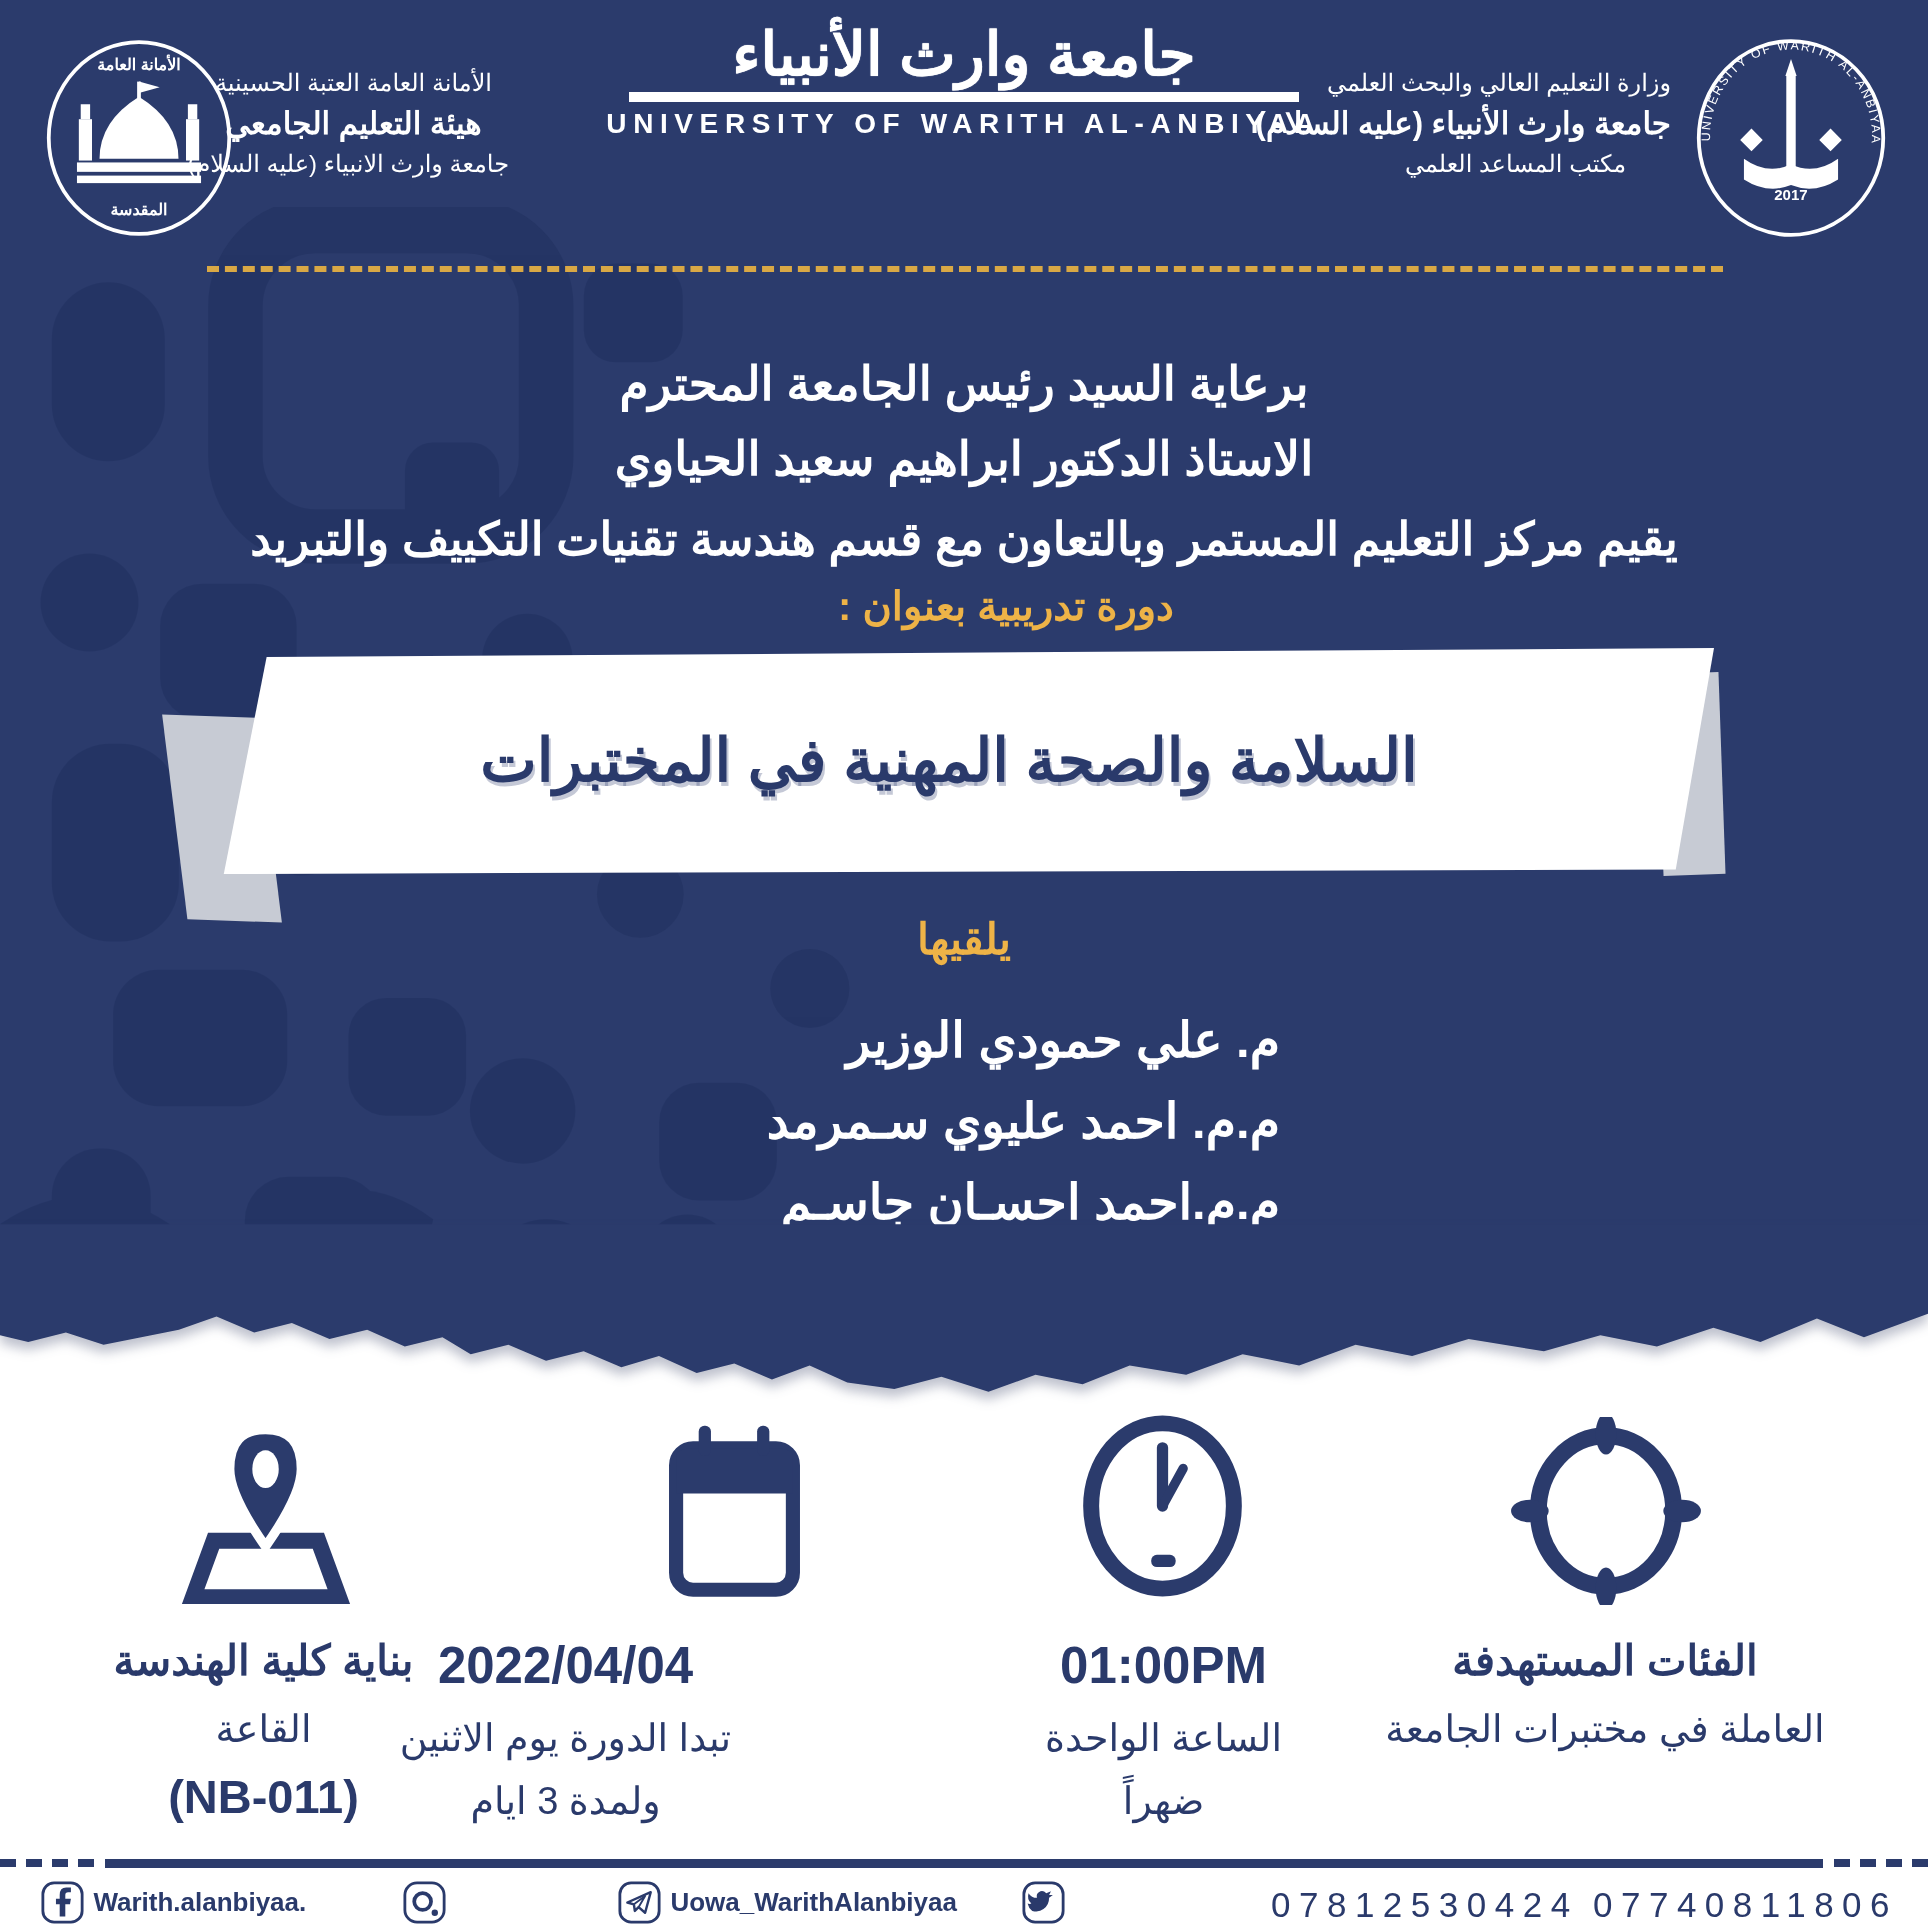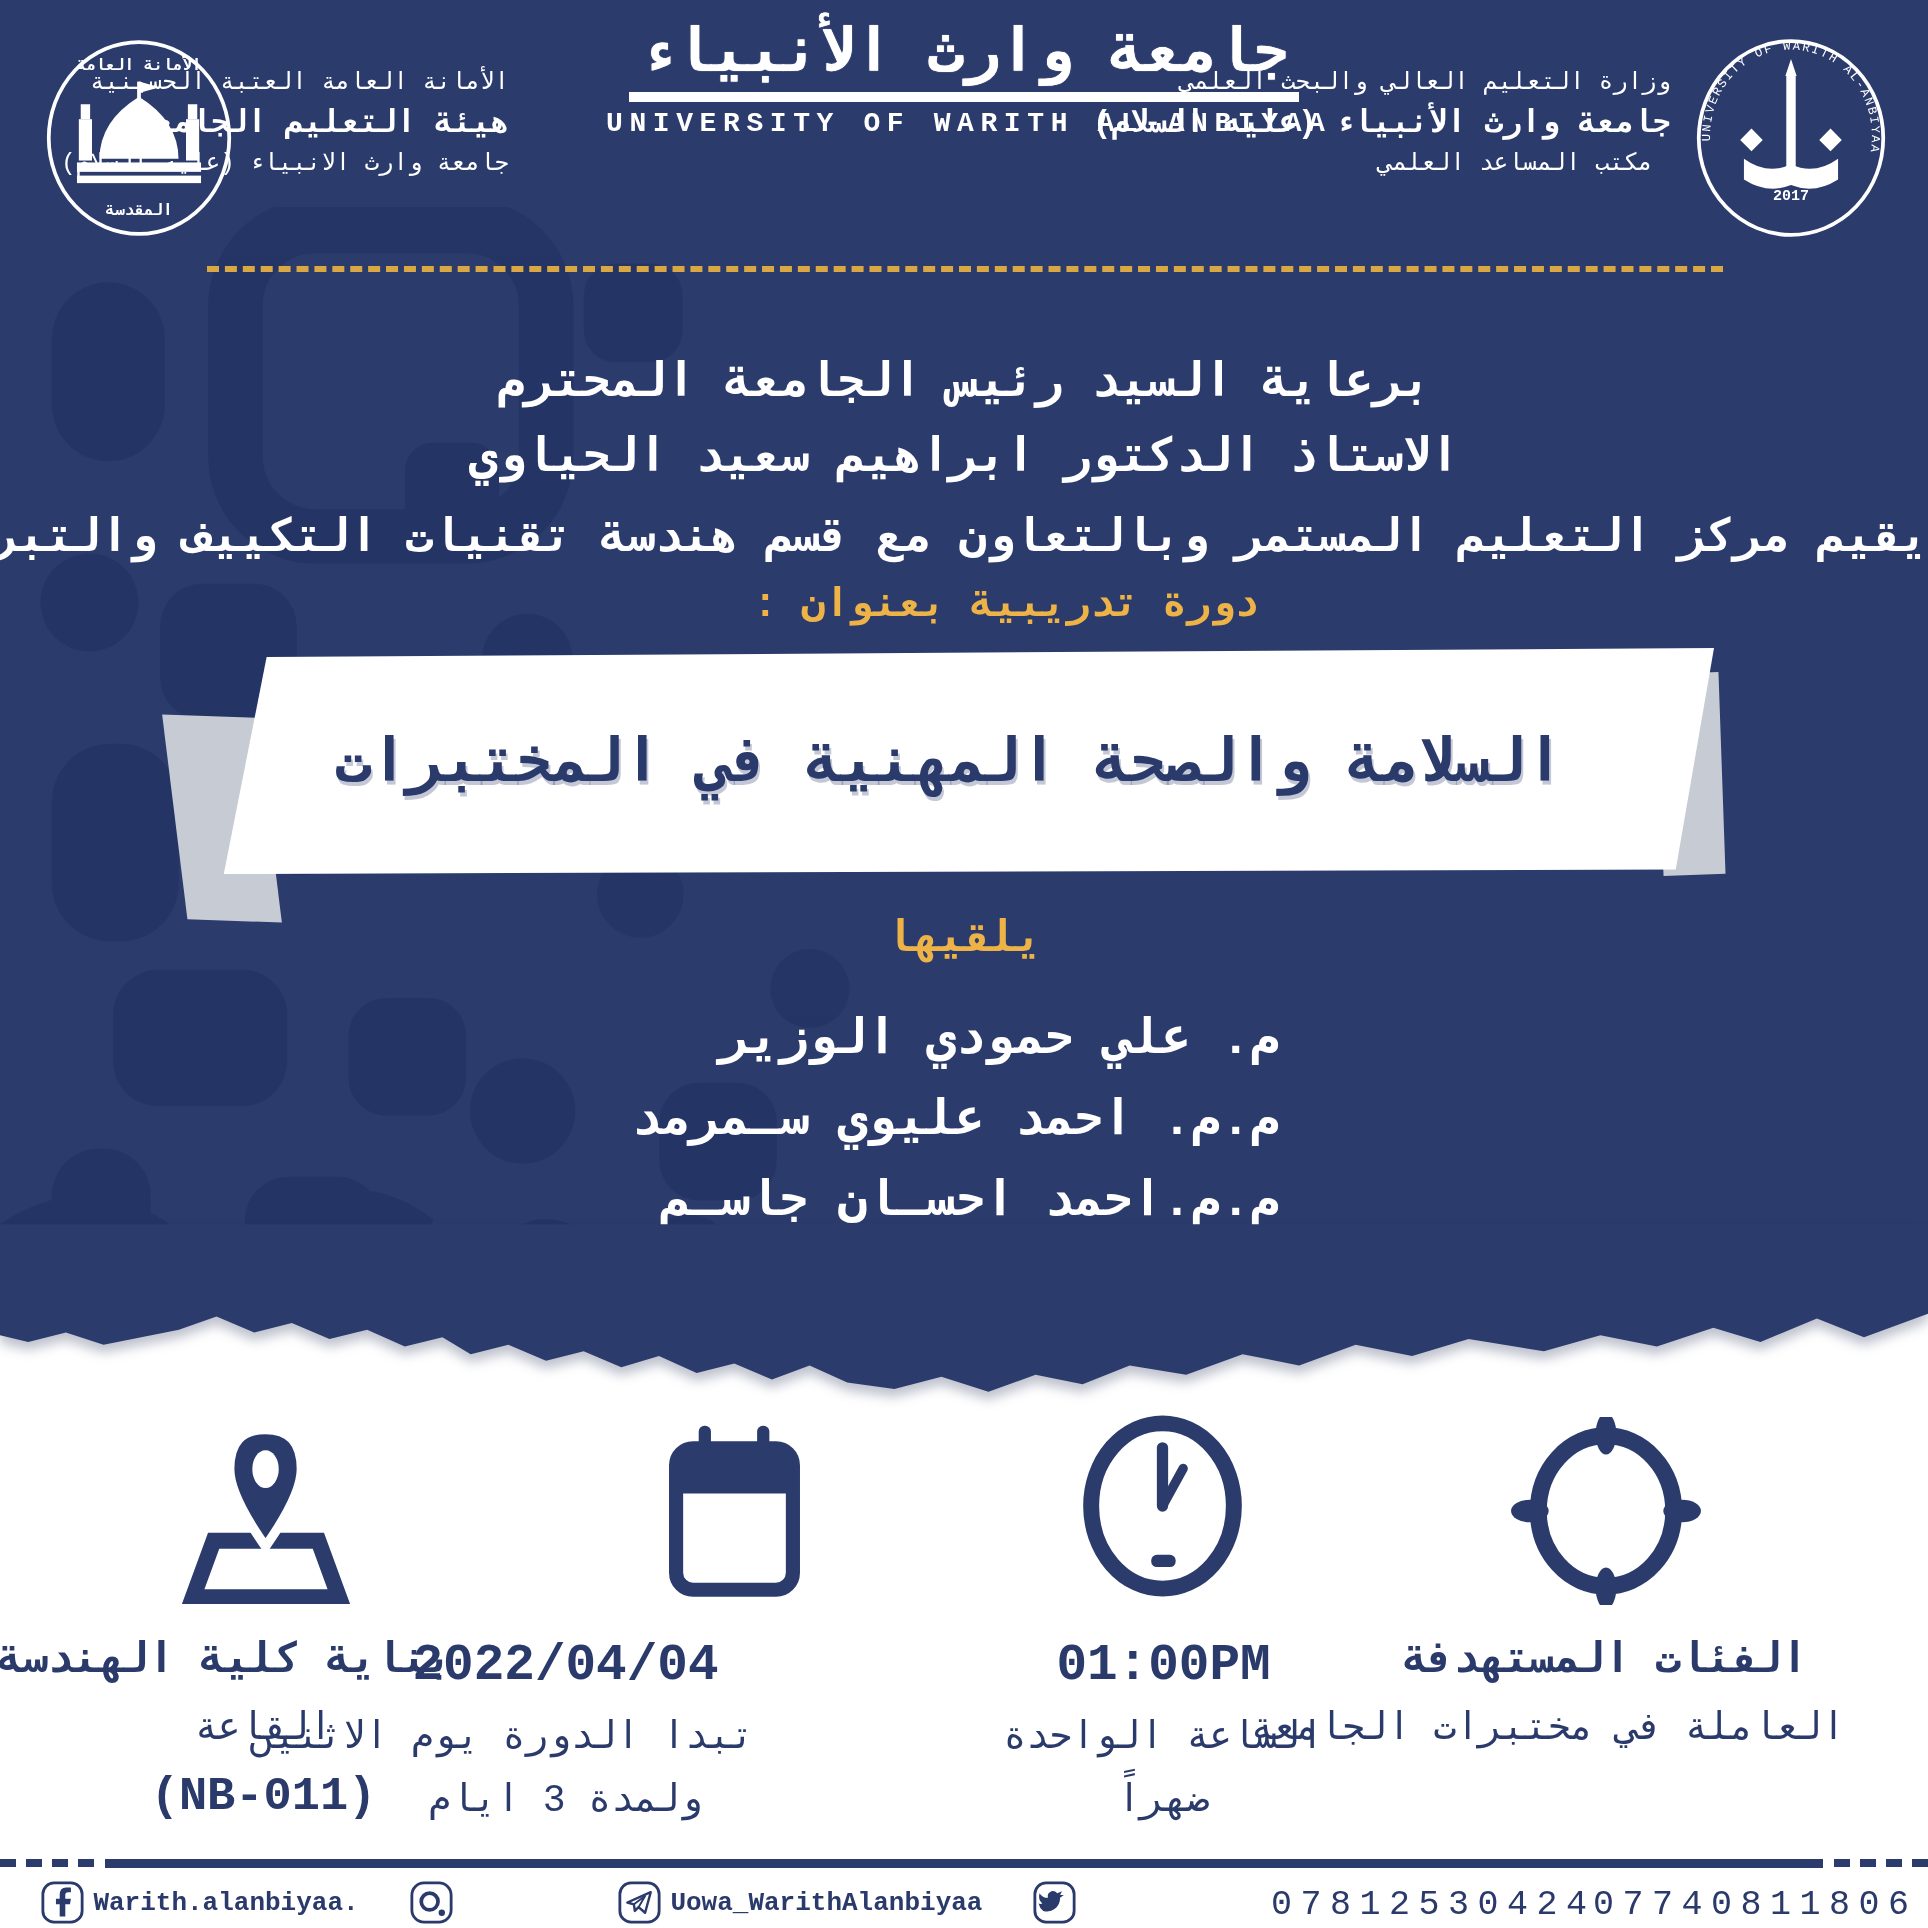--- a/index.html
+++ b/index.html
@@ -1,19 +1,19 @@
 <!DOCTYPE html>
 <html lang="ar" style="font-size:15px"><head>
 <meta charset="utf-8">
 <style>
   html,body{margin:0;padding:0;background:#1a2547;}
   .poster{
     position:relative;width:1928px;height:1928px;overflow:hidden;
     background:#2b3b6c;
-    font-family:Liberation Mono, monospace;
+    font-family:Liberation Sans, sans-serif;
     color:#ffffff;
   }
   .abs{position:absolute;}
   .org-block{text-align:center;line-height:1.0;}
   .org-line{font-size:24px;color:#ffffff;margin:13px 0;white-space:nowrap;}
   .org-line.bold{font-size:31px;font-weight:bold;}
   .uni-logo{width:716px;left:606px;top:24.5px;text-align:center;}
   .uni-logo .callig{font-size:60px;font-weight:bold;line-height:1.0;white-space:nowrap;
     text-shadow:0 0 0.9px #fff;}
   .uni-logo .rule{height:10.4px;background:#ffffff;margin:7.5px 22.6px 5.6px 22.6px;}

